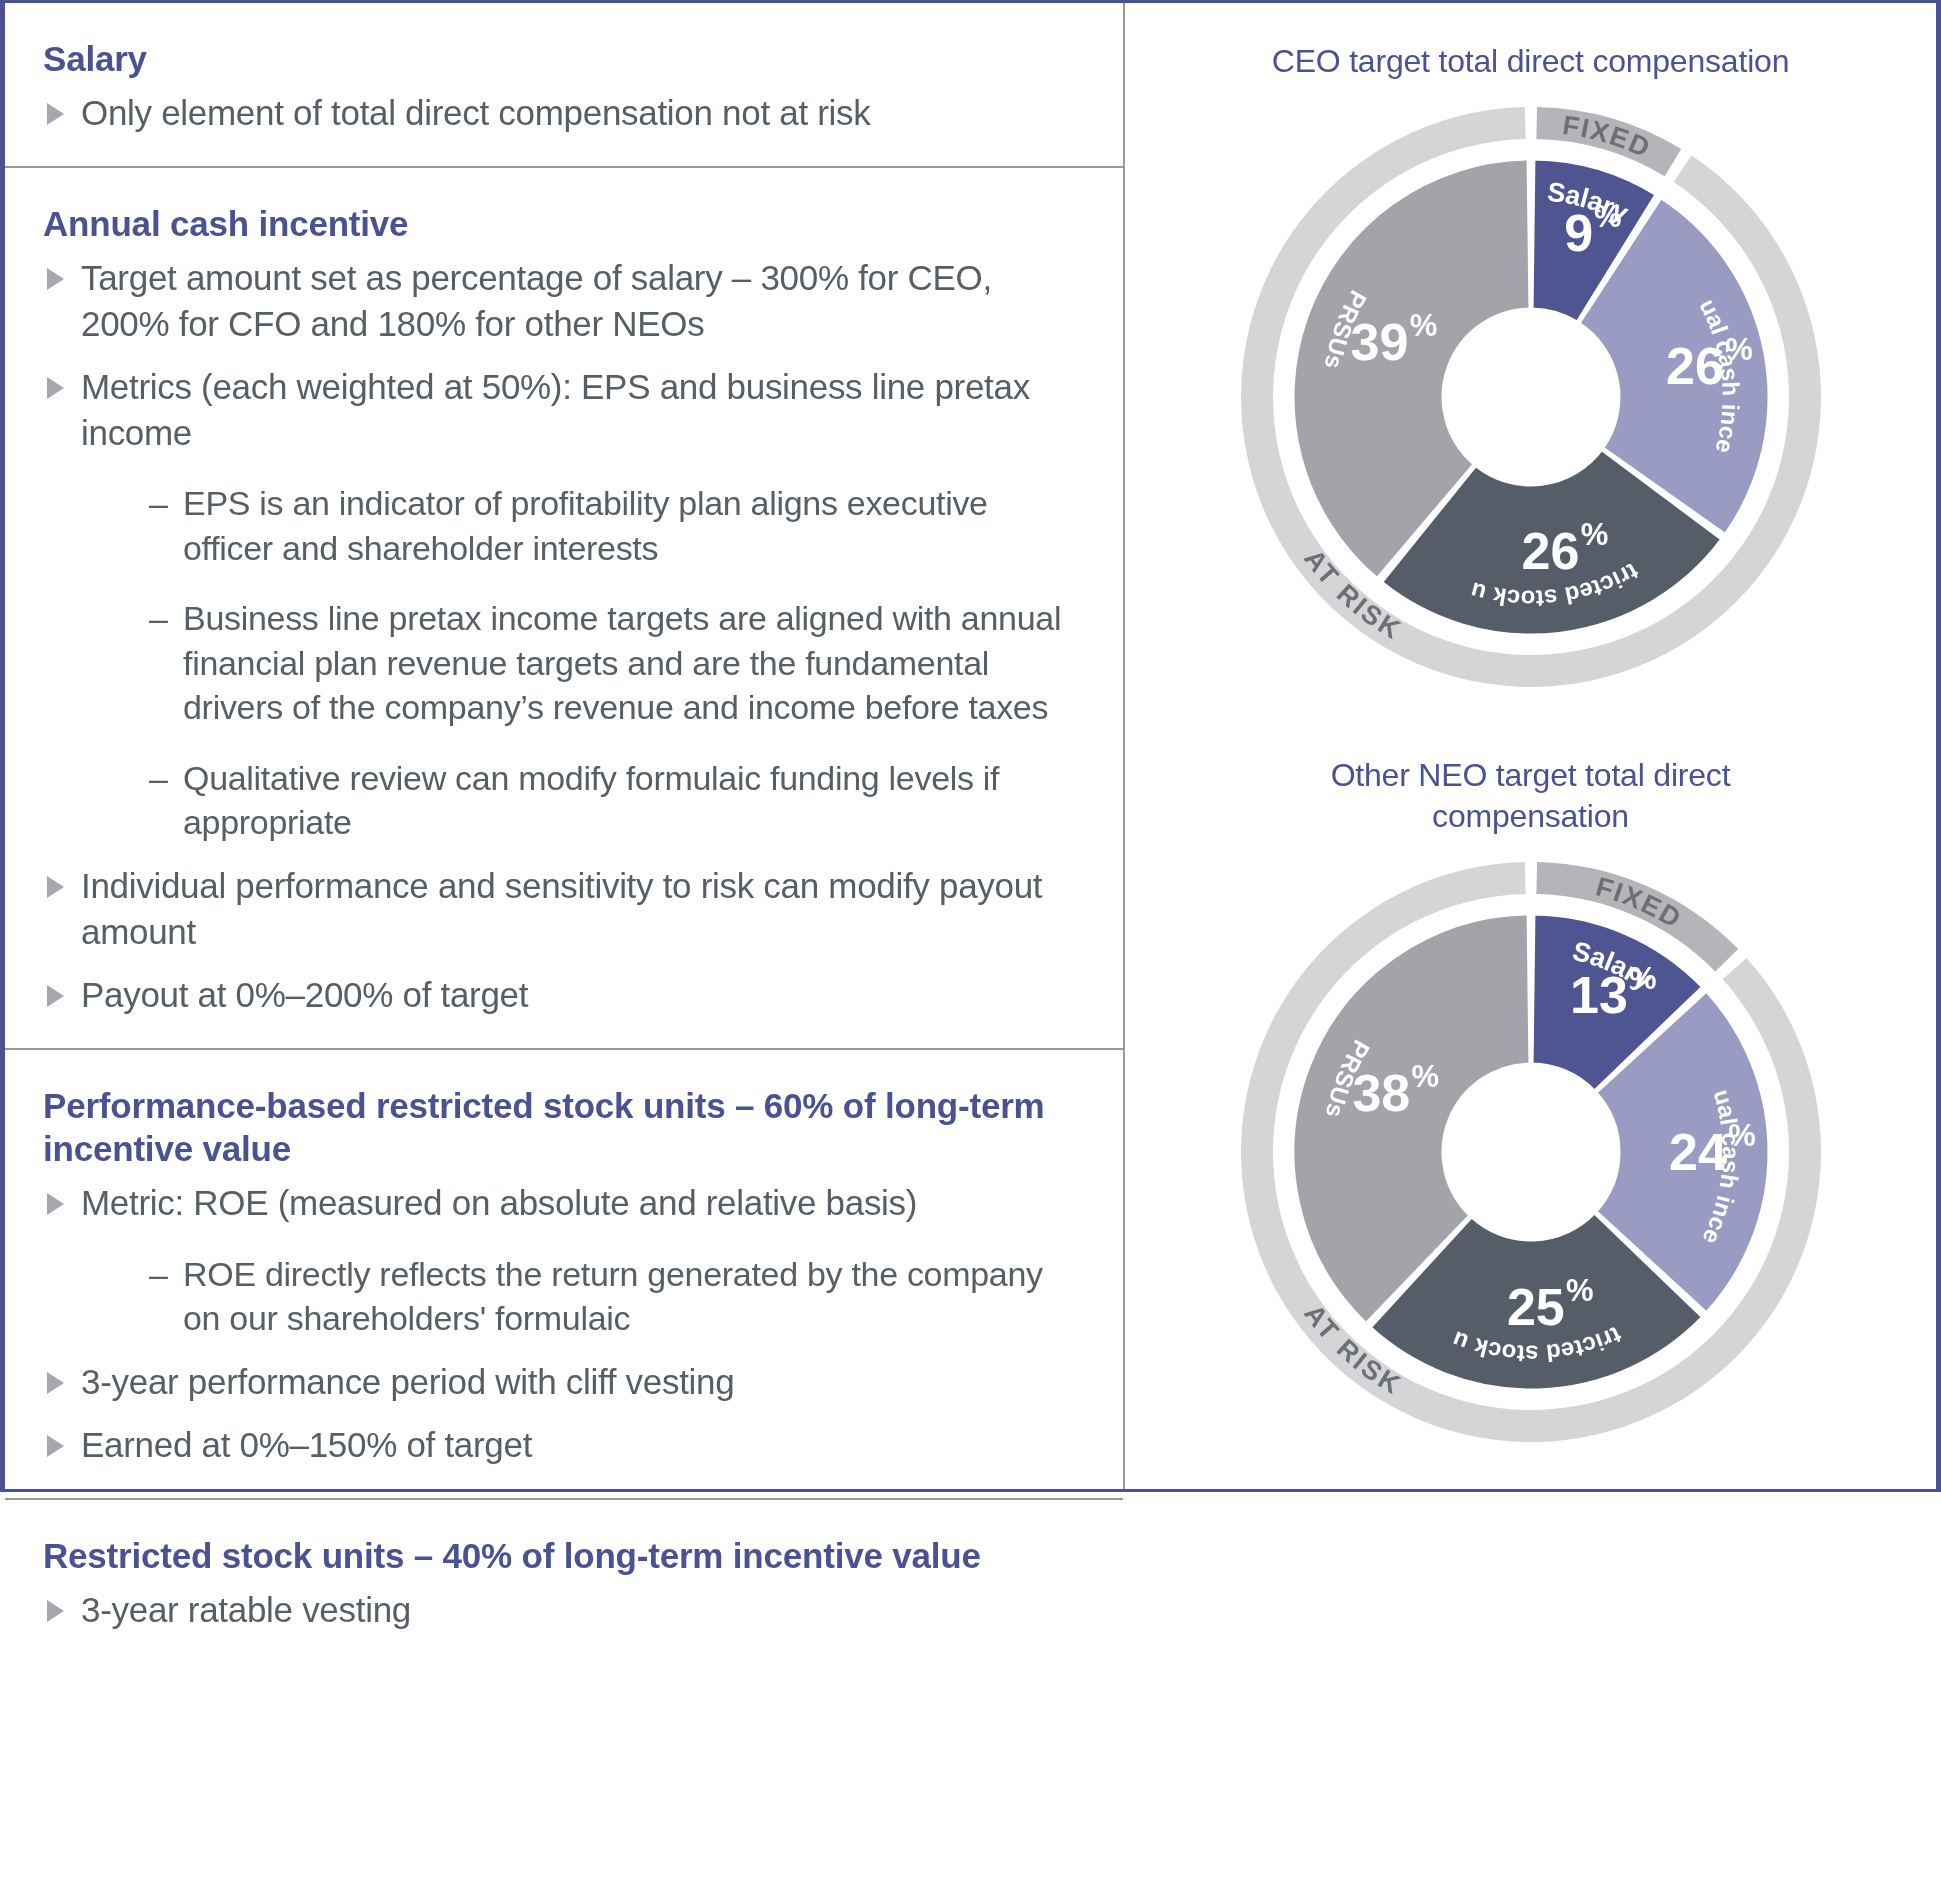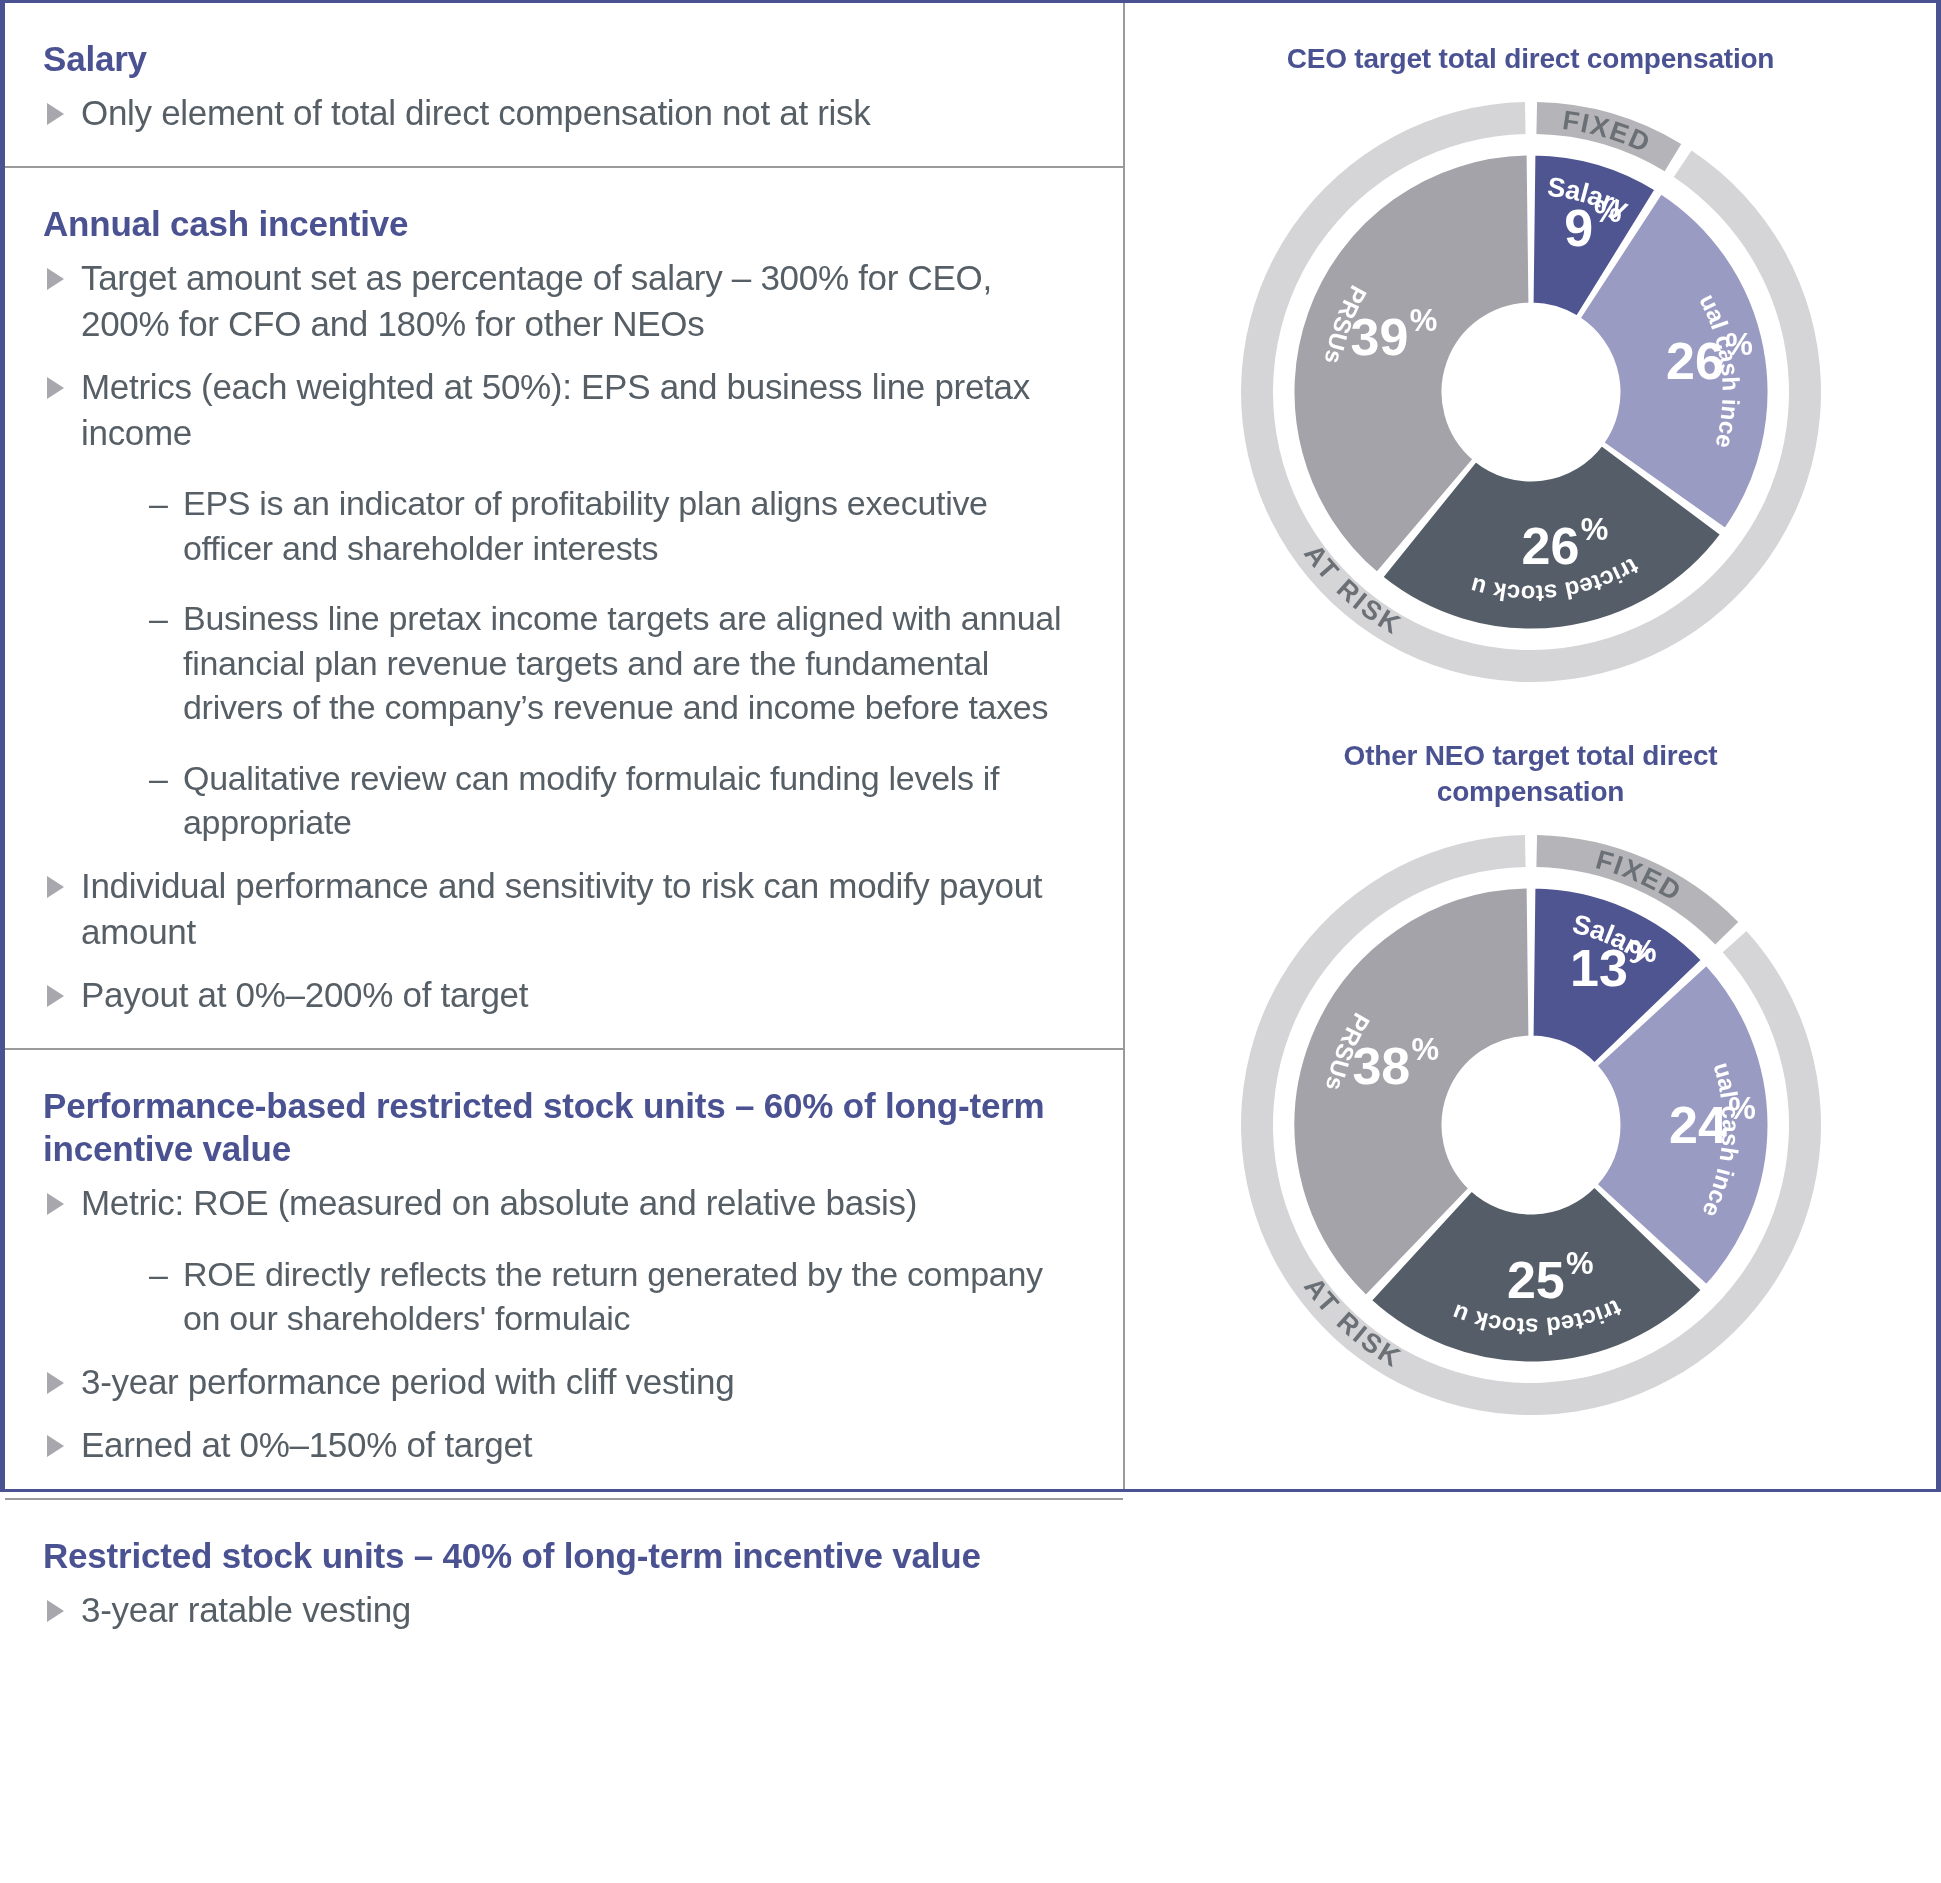--- a/index.html
+++ b/index.html
@@ -79,29 +79,29 @@
   .right-col {
     flex: 1;
     position: relative;
     display: flex;
     flex-direction: column;
     align-items: center;
   }
   .chart-block { width: 100%; display: flex; flex-direction: column; align-items: center; }
   .chart-title {
     color: #4b5292;
-    font-weight: bold;
-    font-size: 28px;
+    font-weight: normal;
+    font-size: 32px;
     line-height: 1.26;
     text-align: center;
     width: 560px;
     letter-spacing: -0.2px;
   }
   .chart-1 { margin-top: 38px; }
-  .chart-2 { margin-top: 32px; }
+  .chart-2 { margin-top: 44px; }
   .donut-wrap { margin-top: 6px; }
   .pct-big { font-size: 52px; font-weight: bold; fill: #ffffff; }
   .pct-sup { font-size: 31px; font-weight: bold; fill: #ffffff; }
   .seg-lbl { font-size: 27px; font-weight: bold; fill: #ffffff; letter-spacing: 0.2px; }
   .seg-lbl-sm { font-size: 24px; font-weight: bold; fill: #ffffff; letter-spacing: 0.4px; }
   .ring-lbl { font-size: 27px; font-weight: bold; fill: #6b7076; letter-spacing: 2.2px; }
 </style>
 </head>
 <body>
 

